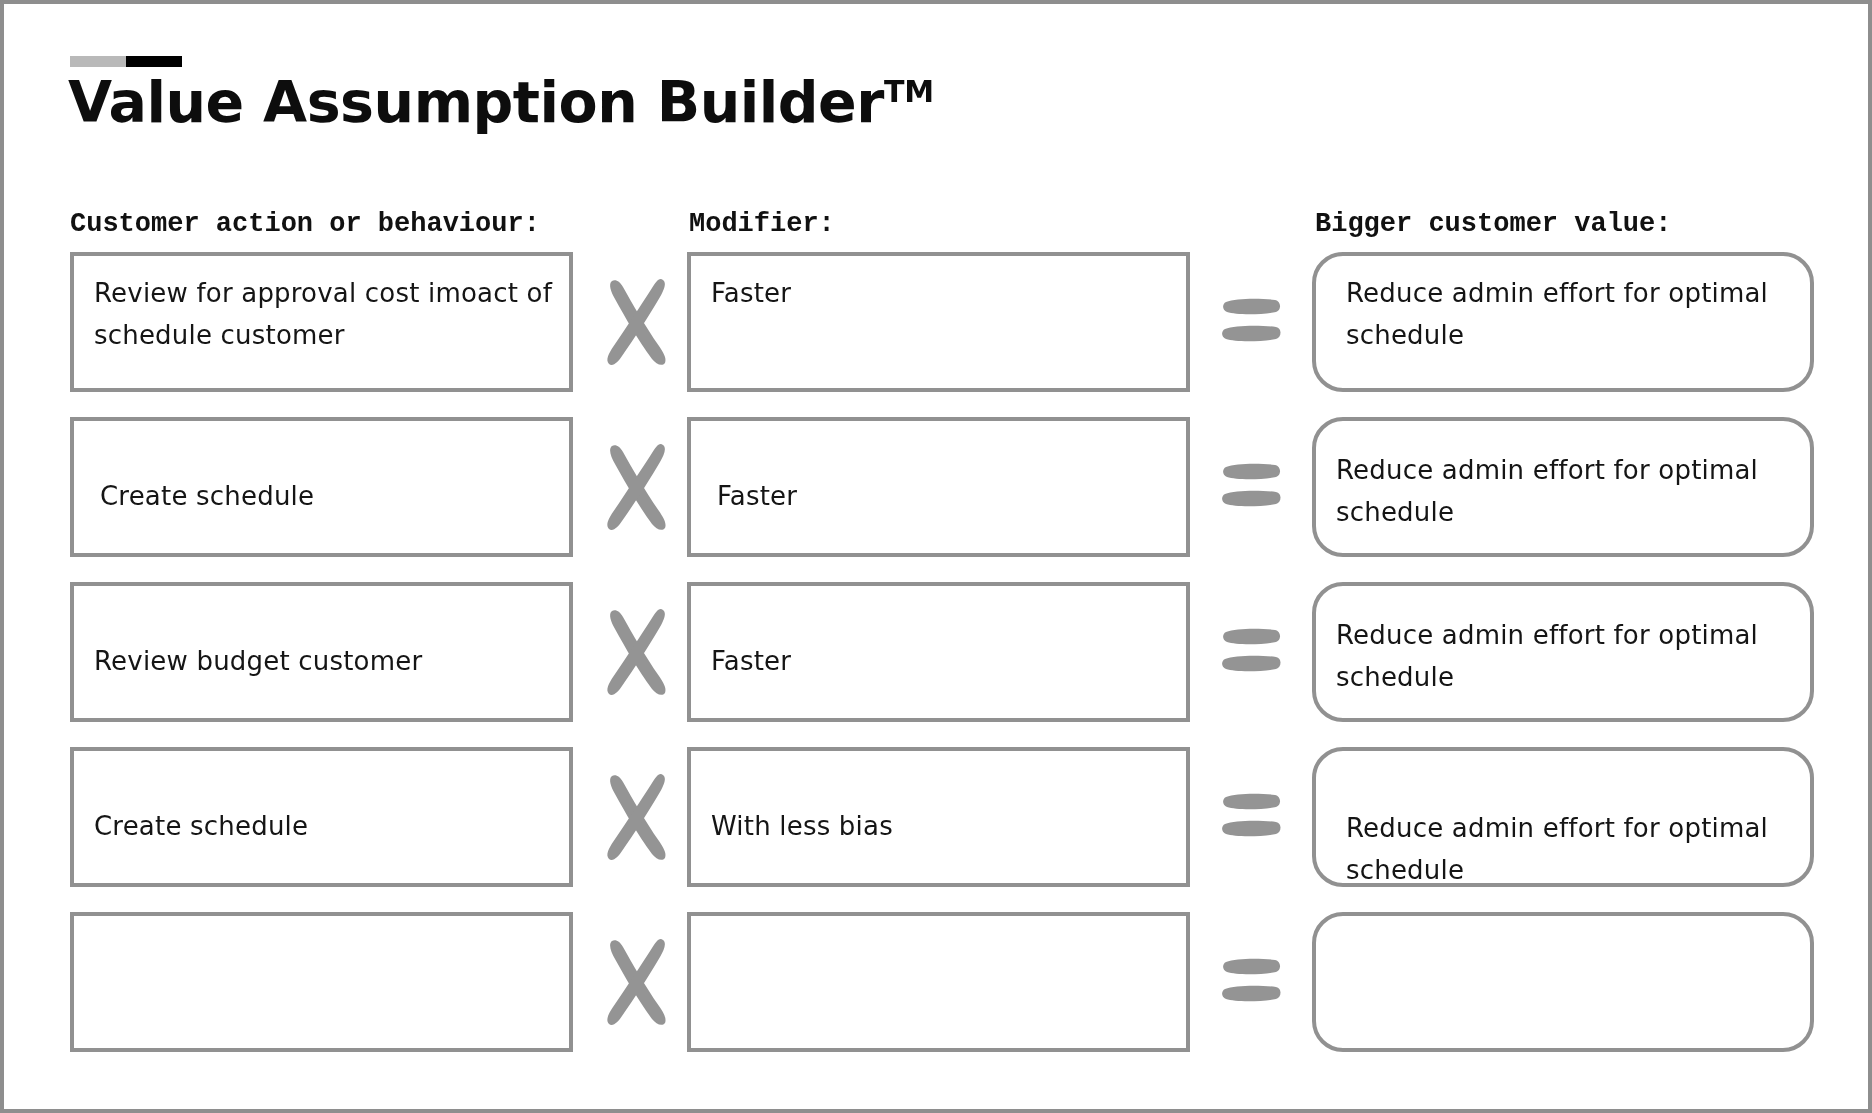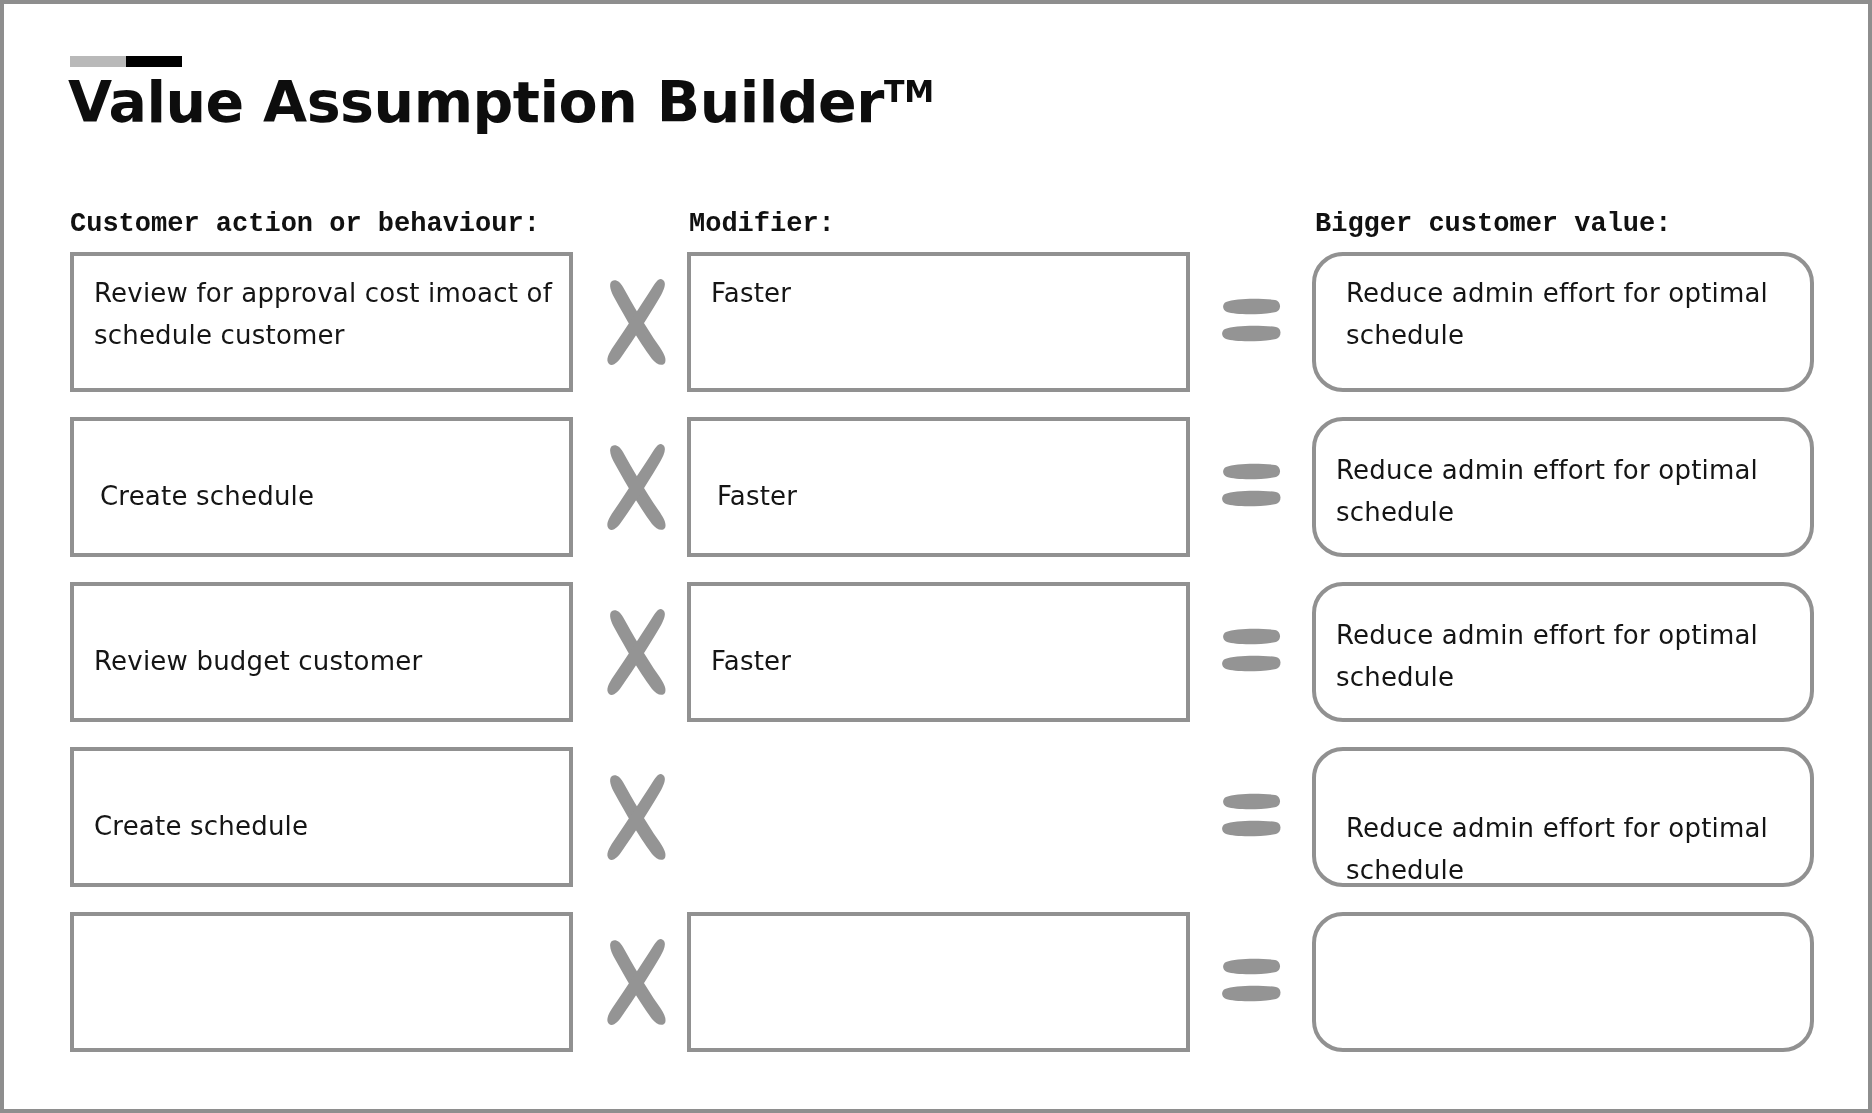--- a/index.html
+++ b/index.html
@@ -224,20 +224,23 @@
     <div class="row">
       <div class="cell action">
         <div class="cell-text mid">Create schedule</div>
       </div>
       <div class="op times">
         <svg width="74" height="96" viewBox="0 0 74 96" aria-hidden="true">
           <path d="M11 7 C15 5 19 8 22 13 C31 29 44 52 58 72 C62 78 66 84 64 89 C61 93 55 90 51 85 C37 66 24 43 14 25 C10 18 7 10 11 7 Z" fill="#949494"></path>
           <path d="M62 6 C66 9 63 16 59 23 C48 42 33 65 21 82 C17 88 12 93 8 90 C4 86 8 79 12 73 C25 54 40 31 51 14 C55 8 58 3 62 6 Z" fill="#949494"></path>
         </svg>
       </div>
+      <div class="cell modifier">
+        <div class="cell-text mid">With less bias</div>
+      </div>
       <div class="op equals">
         <svg width="66" height="58" viewBox="0 0 66 58" aria-hidden="true">
           <path d="M7 9 C17 5 42 5 56 7 C62 8 63 17 57 19 C42 22 17 22 8 19 C3 17 3 11 7 9 Z" fill="#949494"></path>
           <path d="M6 36 C16 32 42 32 57 34 C63 35 63 44 57 46 C41 49 16 49 7 46 C2 44 2 38 6 36 Z" fill="#949494"></path>
         </svg>
       </div>
       <div class="cell value">
         <div class="cell-text pad-md mid2">Reduce admin effort for optimal schedule</div>
       </div>
     </div>

